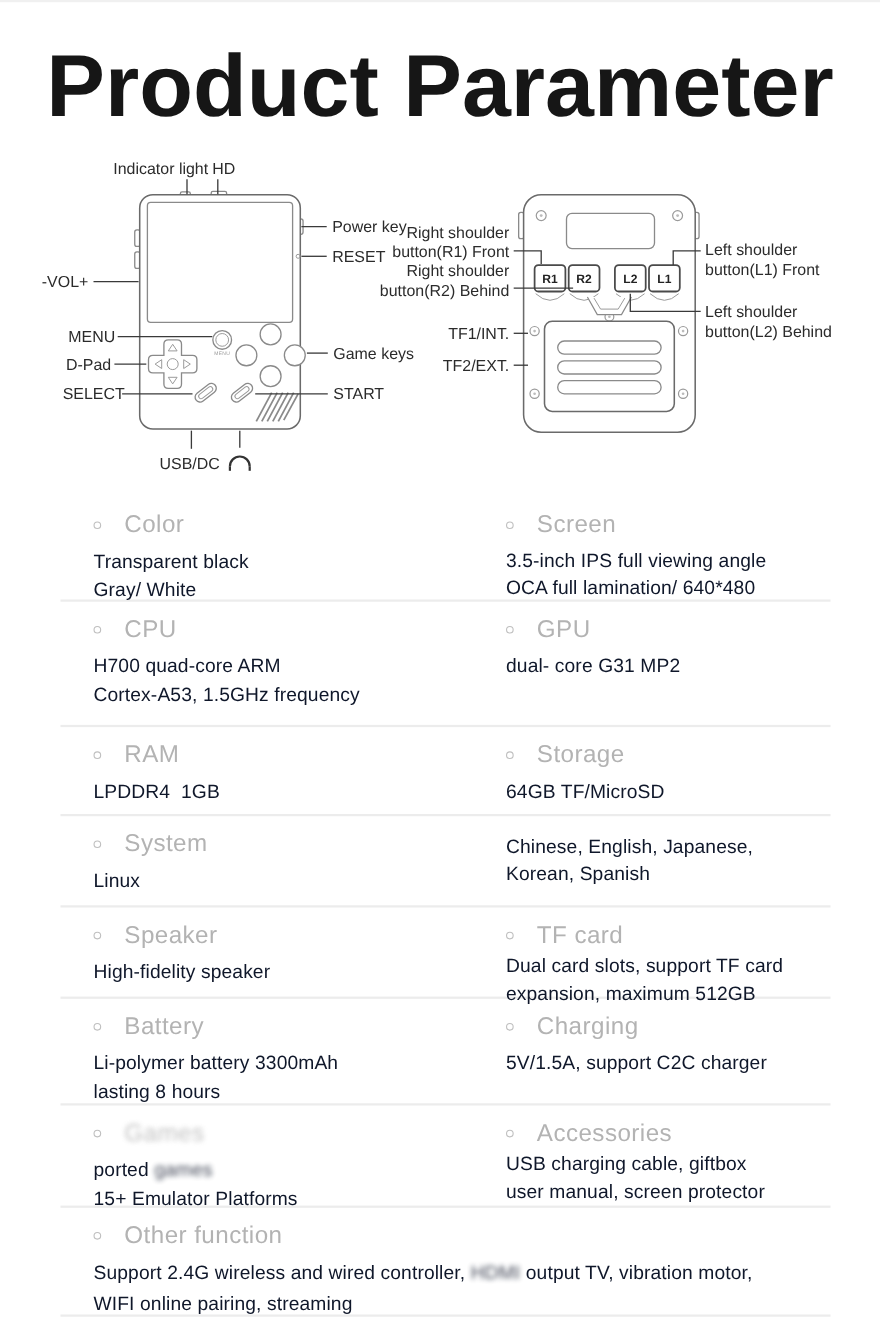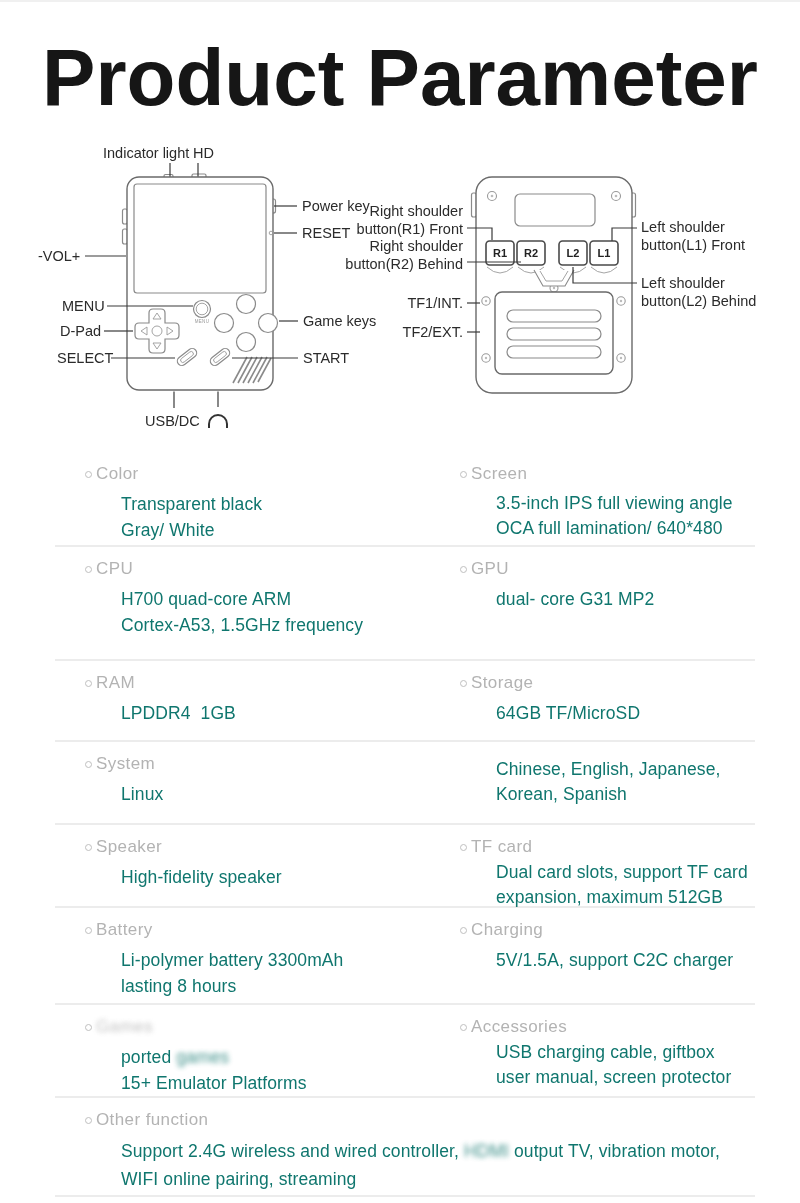--- a/index.html
+++ b/index.html
@@ -17,23 +17,23 @@
   .thin{fill:none;stroke:#9a9a9a;stroke-width:.9;}
   .mid{fill:#fff;stroke:#8a8a8a;stroke-width:1.2;}
   .callout{stroke:#3a3a3a;stroke-width:1.2;fill:none;}
   
   .specs{position:absolute;top:452px;left:55px;width:700px;}
   .row{display:grid;grid-template-columns:405px 1fr;padding-top:12px;
        border-bottom:2px solid #ececec;box-sizing:border-box;}
   .cell{padding-left:30px;}
   .cell.right{padding-left:0;}
   .row-full .cell{grid-column:1 / -1;}
-  .spec-label{display:flex;align-items:center;gap:4px;font-size:17px;color:#b3b3b3;letter-spacing:.4px;}
+  .spec-label{display:flex;align-items:center;gap:21px;font-size:22px;color:#b3b3b3;letter-spacing:.4px;}
   .bullet{width:5px;height:5px;border:1.5px solid #bfbfbf;border-radius:50%;flex:0 0 auto;}
-  .spec-value{margin-top:7px;font-size:17.5px;color:#0f766e;line-height:26px;letter-spacing:.1px;white-space:nowrap;margin-left:36px;}
+  .spec-value{margin-top:7px;font-size:17.5px;color:#0f172a;line-height:26px;letter-spacing:.1px;white-space:nowrap;}
   .blur{filter:blur(2.5px);opacity:.8;}
 </style>
 </head>
 <body>
 
 <div class="page">
   <div class="top-edge"></div>
 
   <h1 class="title">Product Parameter</h1>
 

